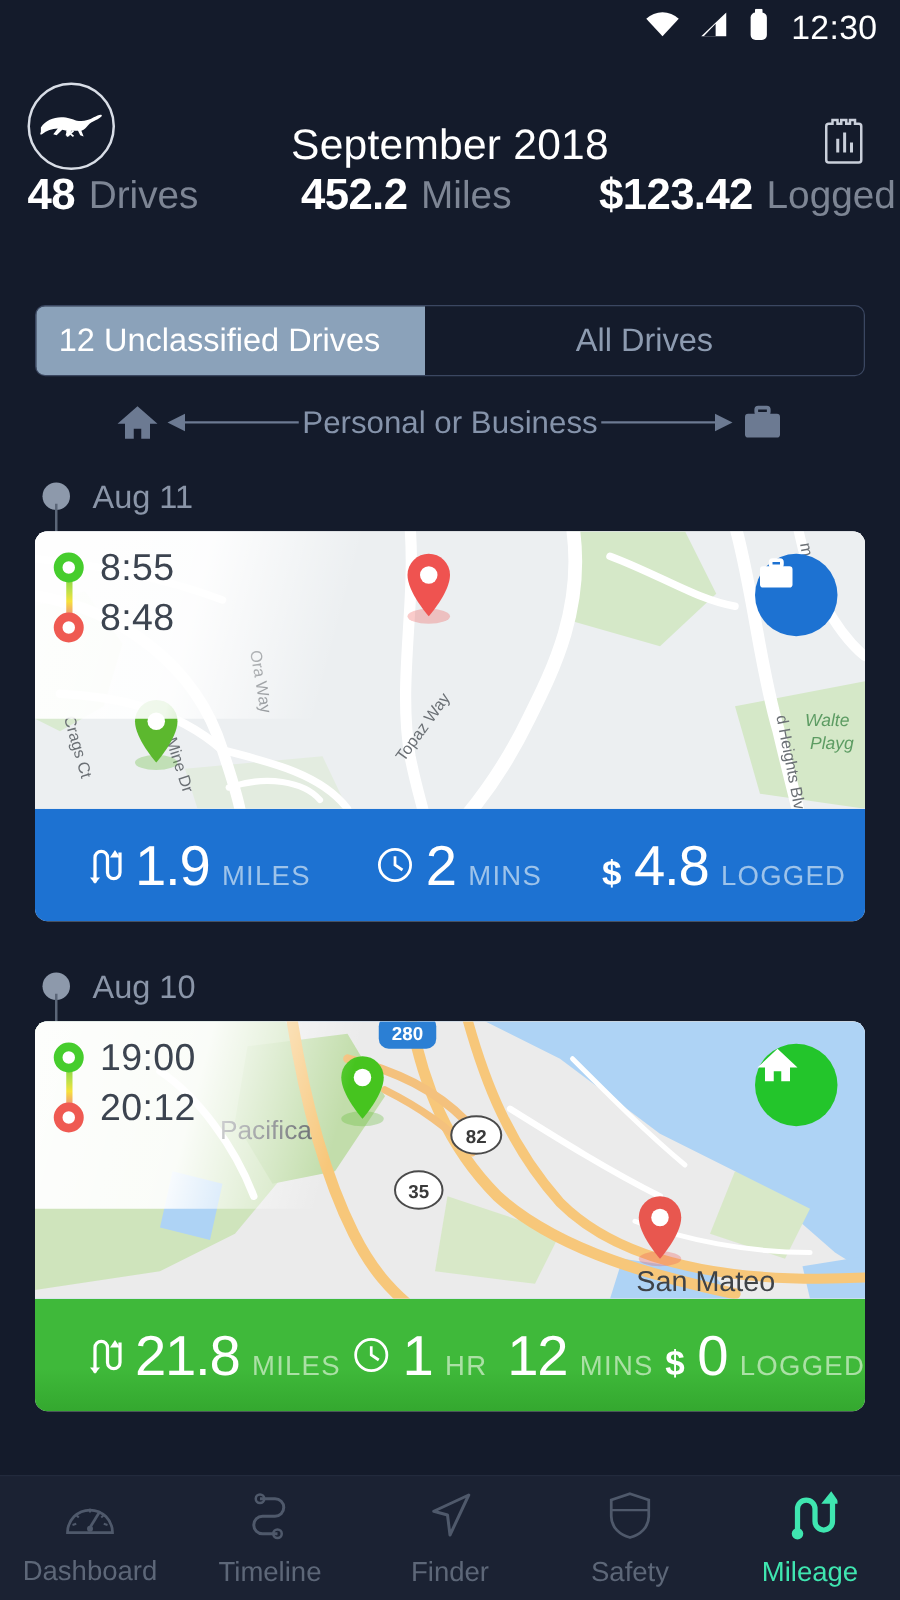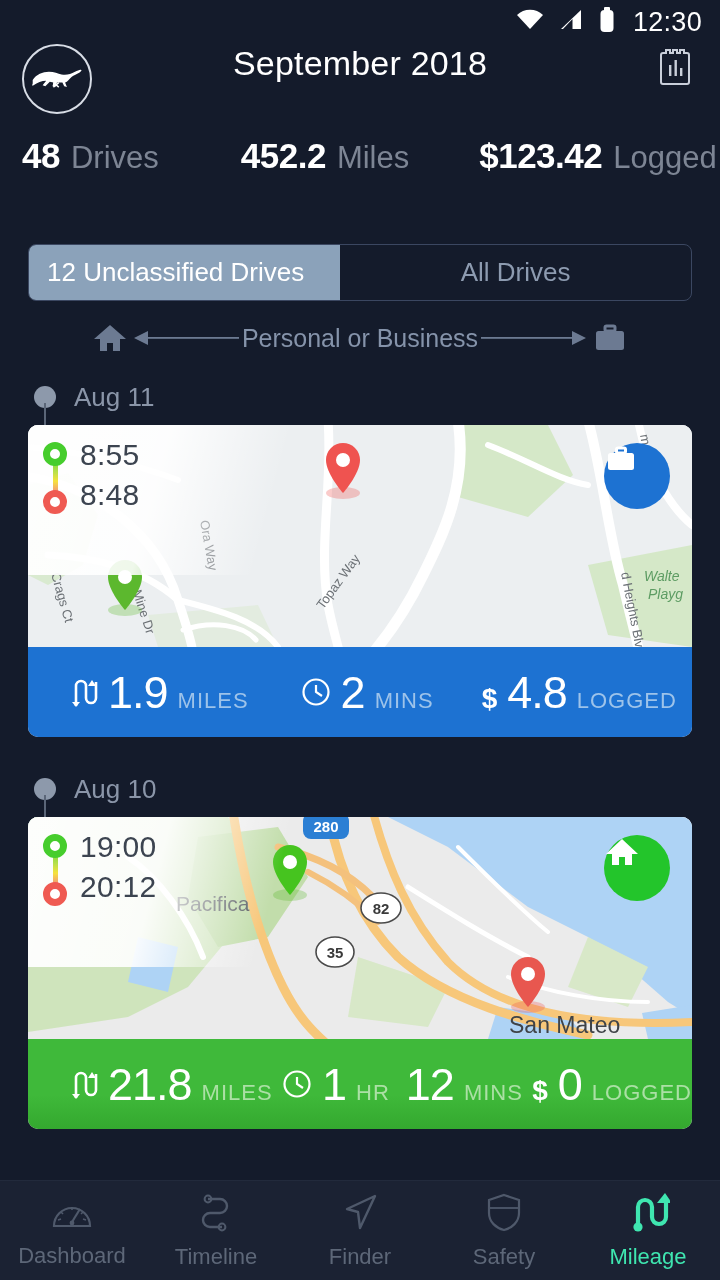--- a/index.html
+++ b/index.html
@@ -13,39 +13,39 @@
 
   
   .statusbar {
     height:44px; display:flex; align-items:center; justify-content:flex-end;
     padding-right:18px; gap:14px; color:#ffffff;
   }
   .statusbar .clock { font-size:27px; letter-spacing:.3px; margin-left:4px; }
 
   
   .header {
-    height:92px; display:flex; align-items:flex-start; padding:0 22px; position:relative;
+    height:92px; display:flex; align-items:flex-end; padding:0 22px; position:relative;
   }
   .logo-circle {
     width:70px; height:70px; border-radius:50%;
     border:2px solid #d8dde6; display:flex; align-items:center; justify-content:center;
     flex:0 0 auto;
   }
   .title {
     position:absolute; left:0; right:0; text-align:center;
     font-size:34px; color:#ffffff; font-weight:400; letter-spacing:.2px;
     pointer-events:none;
   }
   .report-btn { margin-left:auto; width:46px; height:46px; display:flex; align-items:center; justify-content:center; }
 
   
   .stats {
     display:flex; align-items:baseline; height:86px; padding:0 22px;
   }
-  .stat { display:flex; align-items:flex-end; gap:11px; }
+  .stat { display:flex; align-items:center; gap:11px; }
   .stat .num { font-size:35px; color:#ffffff; font-weight:700; letter-spacing:-.5px; }
   .stat .lbl { font-size:31px; color:#7d8594; }
   .divider { width:1px; height:38px; background:#2c3344; margin:0 26px; align-self:center; }
   .stat.s1 { margin-left:0; }
   .stat.s2 { margin-left:30px; }
   .stat.s3 { margin-left:18px; }
 
   
   .segwrap {
     margin:22px 28px 0; height:57px; border:1.5px solid #3b4761; border-radius:8px;

